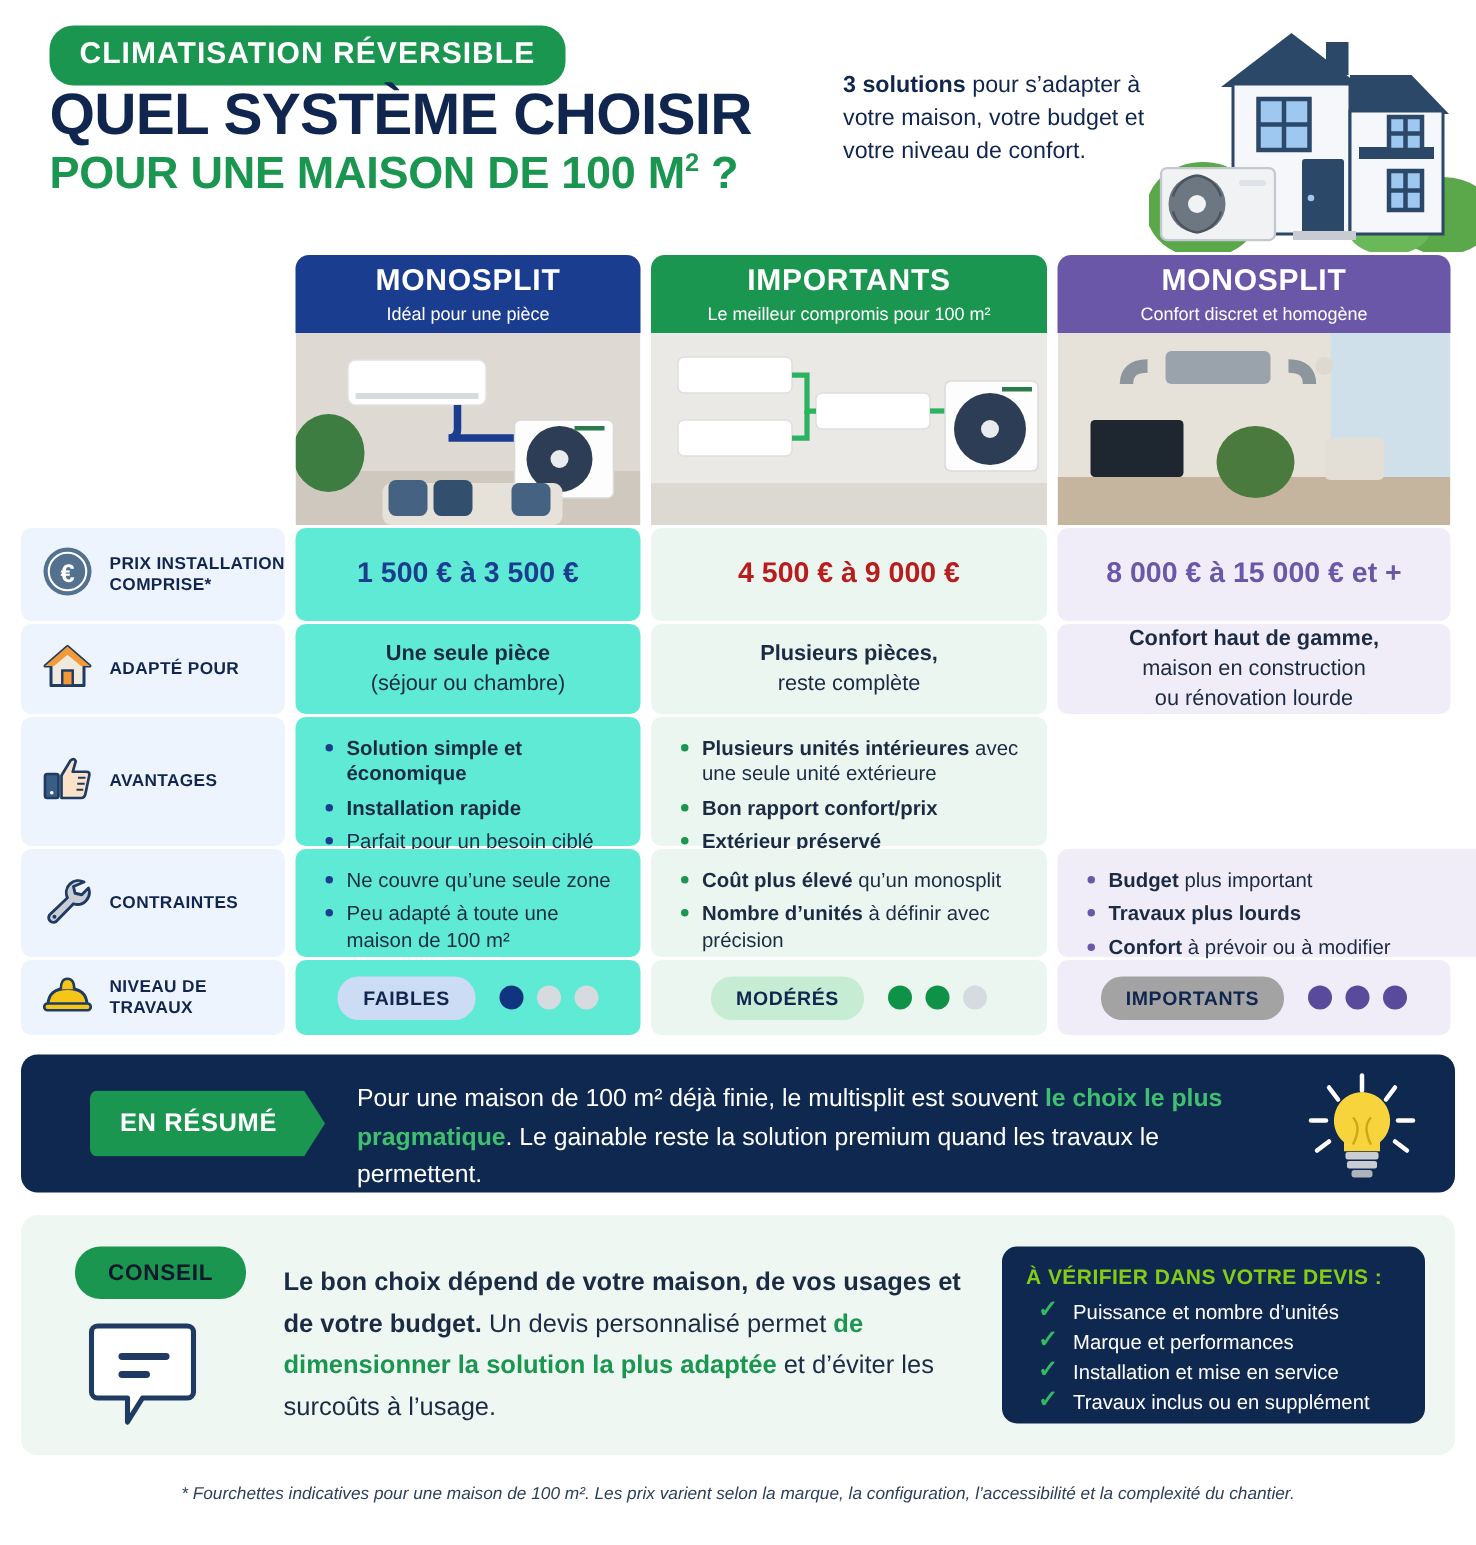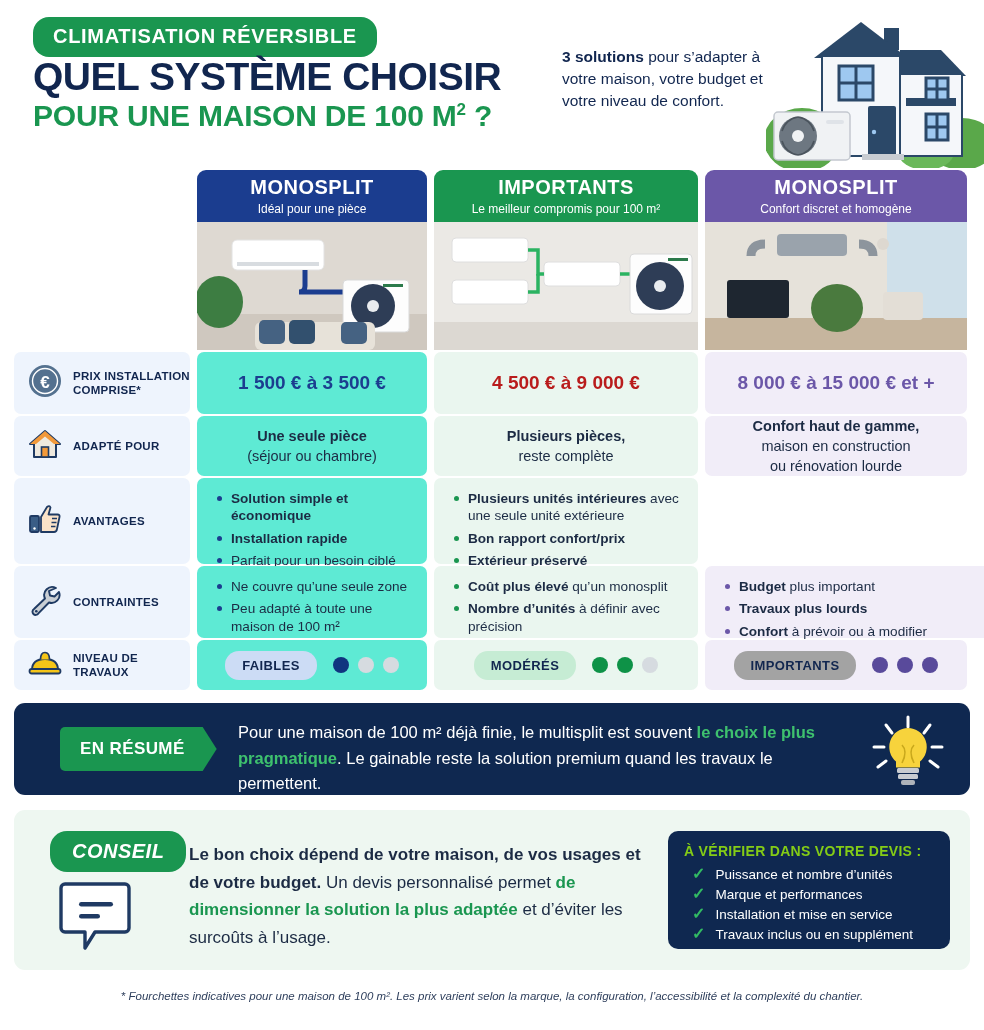--- a/index.html
+++ b/index.html
@@ -134,22 +134,22 @@
   .resume-text .green { color: #3ec16e; font-weight: bold; }
   .bulb { position: absolute; left: 846px; top: 12px; width: 96px; height: 74px; }
 
   
   .conseil {
     position: absolute; left: 14px; top: 810px; width: 956px; height: 160px;
     background: #eef7f1; border-radius: 11px;
   }
   .conseil-tag {
     position: absolute; left: 36px; top: 21px;
-    background: #1a9650; color: #ffffff; font-size: 20px; font-weight: bold;
-    letter-spacing: .5px; padding: 9px 22px; border-radius: 17px; font-style: italic;
+    background: #1a9650; color: #0f172a; font-size: 15px; font-weight: bold;
+    letter-spacing: .5px; padding: 9px 22px; border-radius: 17px;
   }
   .speech { position: absolute; left: 45px; top: 68px; width: 78px; height: 76px; }
   .conseil-text {
     position: absolute; left: 175px; top: 31px; width: 470px;
     font-size: 17px; line-height: 1.62; color: #1c2b44;
   }
   .conseil-text .b { font-weight: bold; }
   .conseil-text .green { color: #1a9650; font-weight: bold; }
 
   .checkbox-card {

